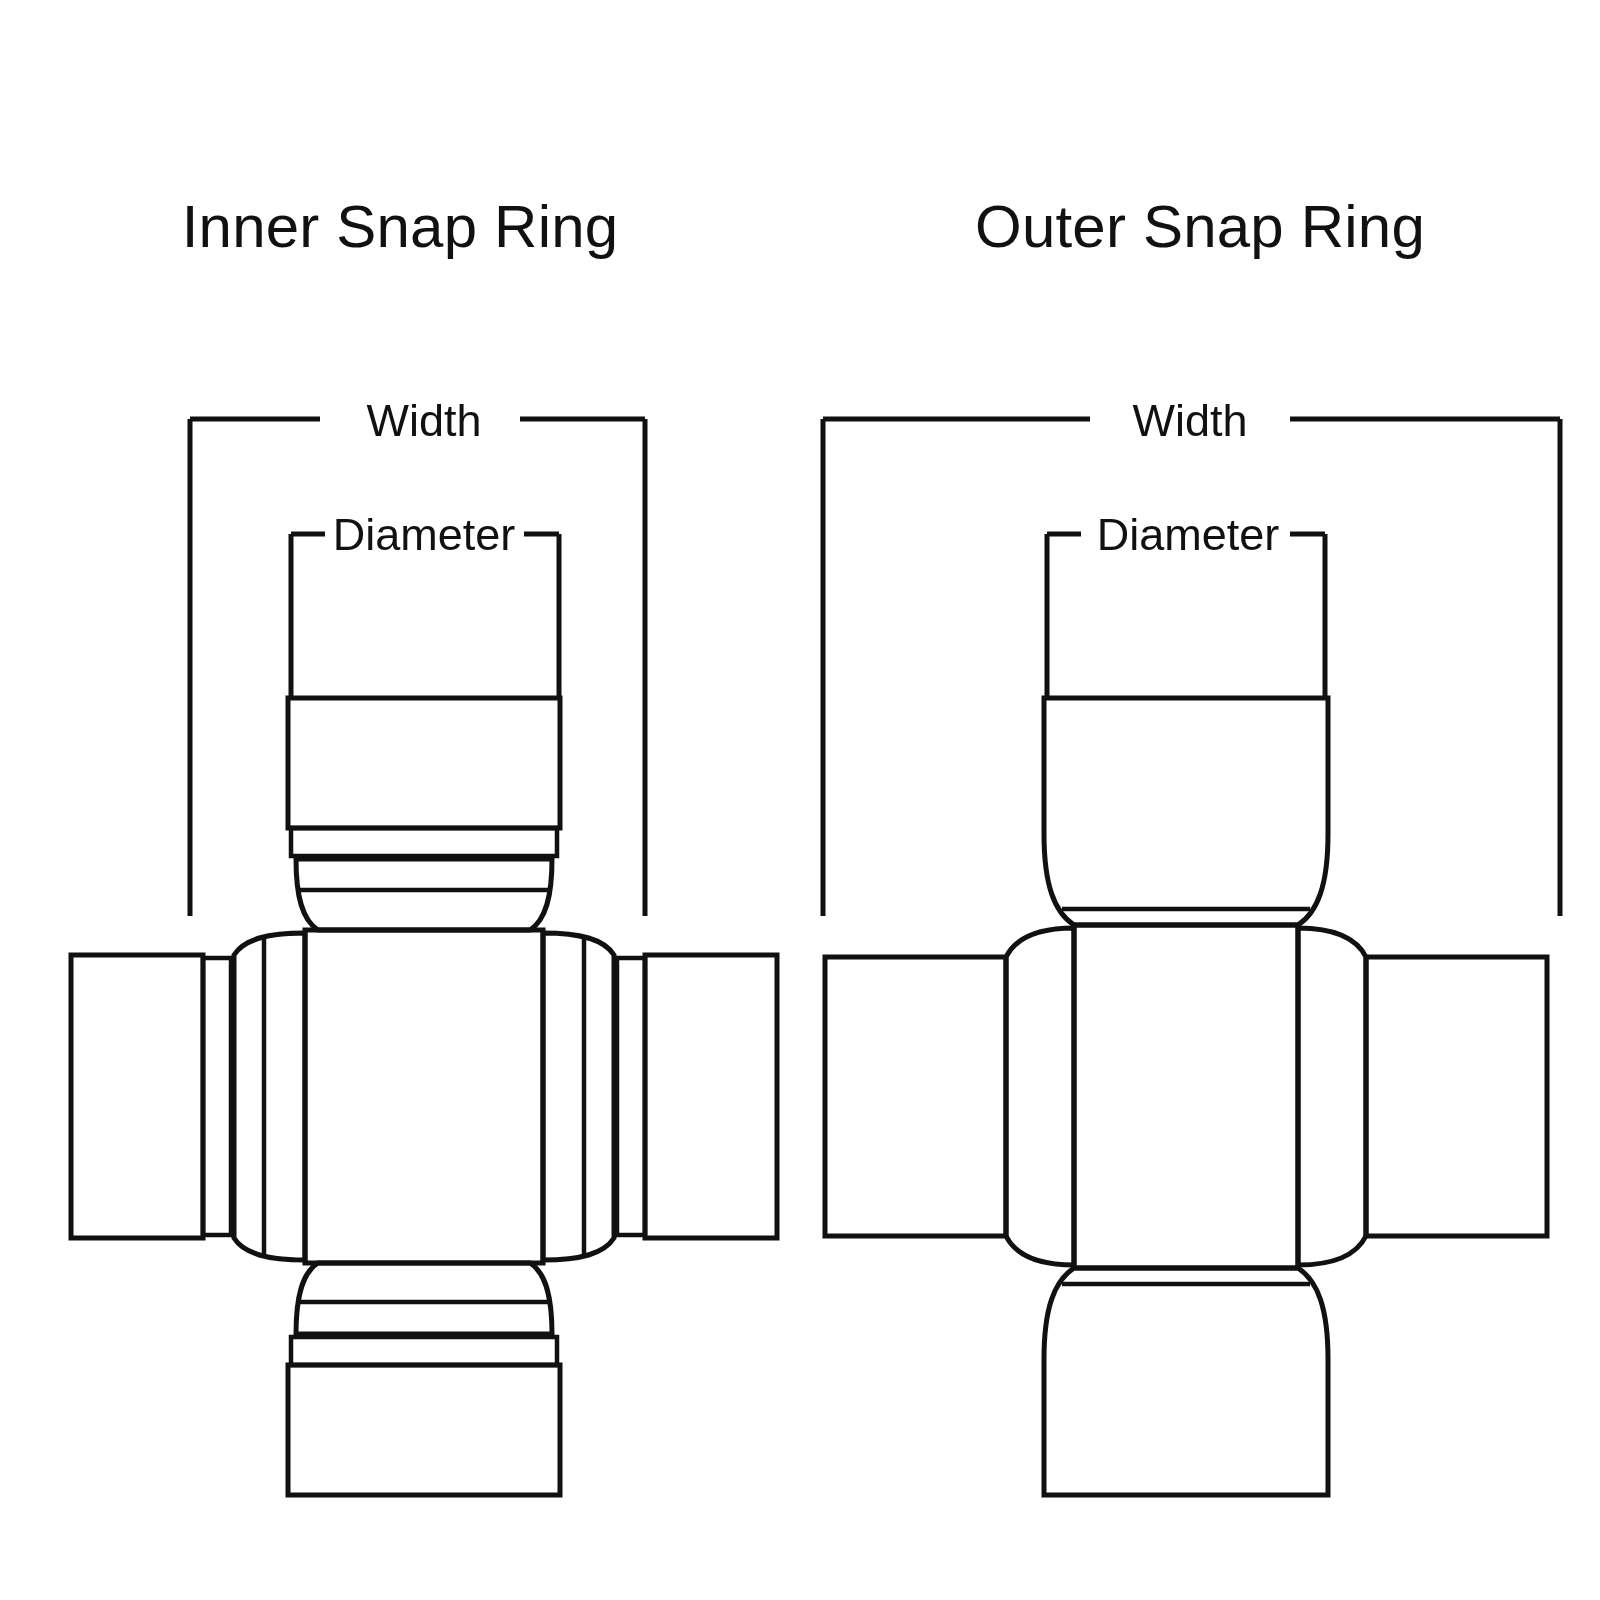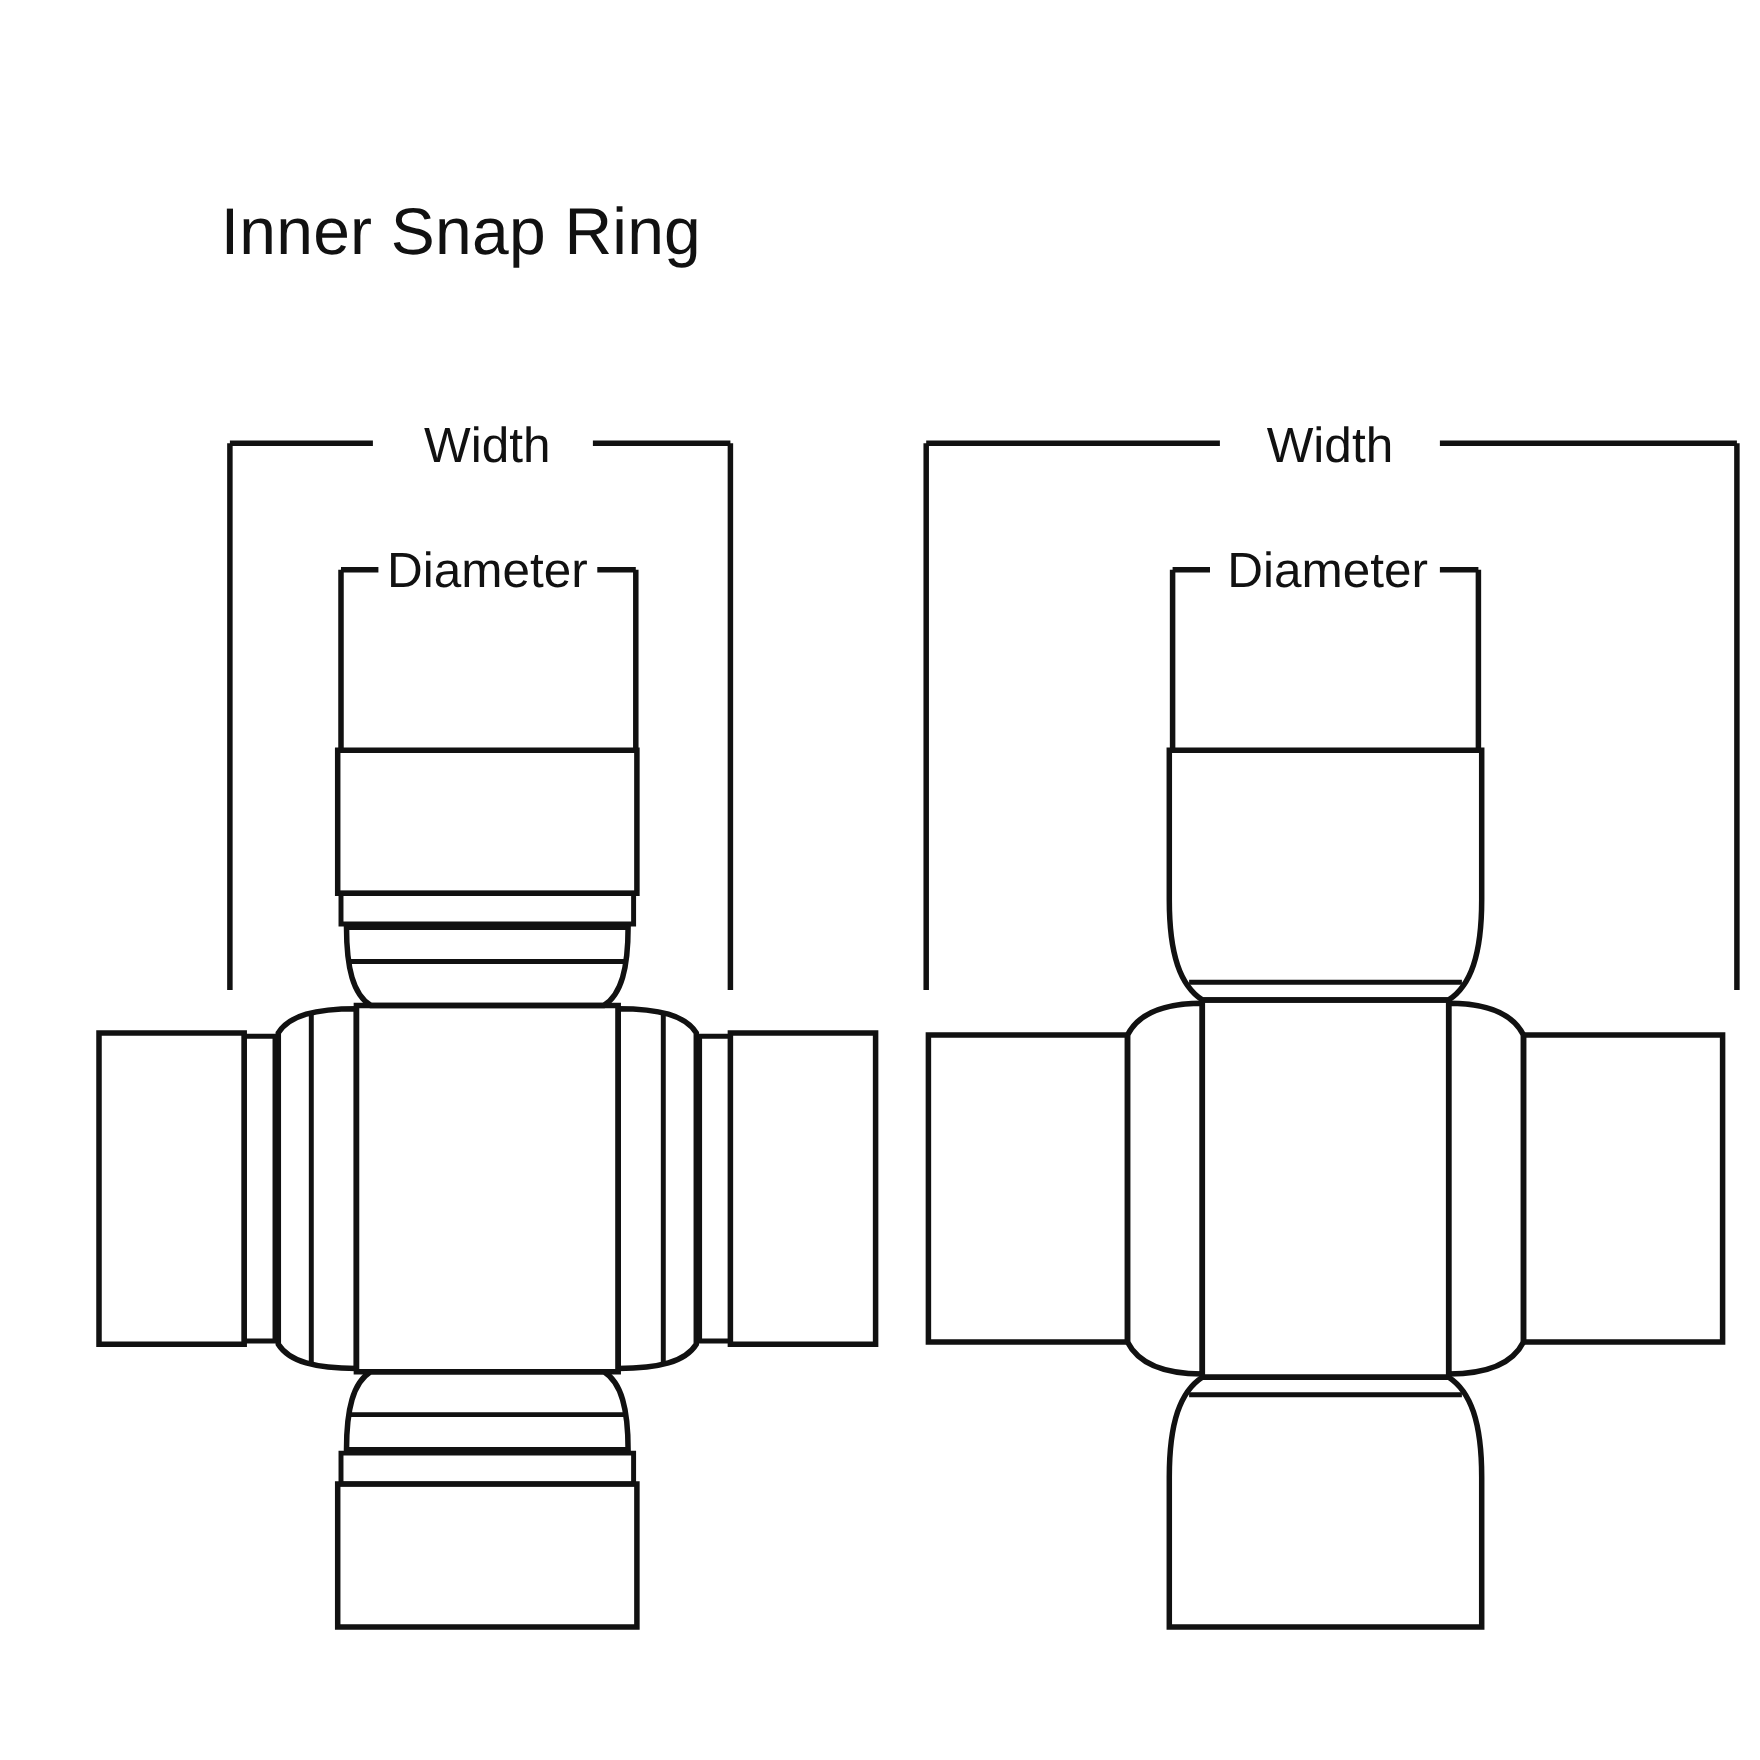--- a/index.html
+++ b/index.html
@@ -1,19 +1,19 @@
 <!DOCTYPE html>
 <html><head>
 <meta charset="utf-8">
 <style>
   html,body{margin:0;padding:0;background:#ffffff;}
   body{width:1600px;height:1600px;overflow:hidden;
        font-family:"Liberation Sans","DejaVu Sans",sans-serif;}
   #stage{position:relative;width:1600px;height:1600px;background:#ffffff;}
-  .panel{position:absolute;top:0;height:1420px;width:800px;margin-left:19px;}
+  .panel{position:absolute;top:16px;height:1420px;width:800px;}
   #panel-inner{left:0;}
   #panel-outer{left:800px;}
   .title{
     position:absolute;top:175px;left:0;width:800px;
     text-align:center;font-size:60px;line-height:72px;
     color:#111111;font-weight:400;letter-spacing:0.2px;
     white-space:nowrap;
   }
   svg{position:absolute;left:0;top:0;width:800px;height:1600px;display:block;}
   .ln{fill:none;stroke:#111111;stroke-width:5;stroke-linecap:butt;stroke-linejoin:miter;}
@@ -109,20 +109,21 @@
         <path class="ln-thin" d="M 584 920 L 584 1241"></path>
         <path class="ln-thin" d="M 617 942 L 617 1219 L 645 1219 L 645 942 Z"></path>
         <path class="ln" d="M 645 939 L 645 1222 L 777 1222 L 777 939 Z"></path>
       </g>
 
     </svg>
   </div>
 
   <div class="panel" id="panel-outer">
 
+    <div class="title">Outer Snap Ring</div>
 
     <svg viewBox="0 0 800 1600" xmlns="http://www.w3.org/2000/svg">
 
       <g>
         <path class="dim" d="M 23 403 L 23 900"></path>
         <path class="dim" d="M 23 403 L 290 403"></path>
         <path class="dim" d="M 490 403 L 760 403"></path>
         <path class="dim" d="M 760 403 L 760 900"></path>
         <text class="dimtext" x="390" y="420">Width</text>
       </g>

